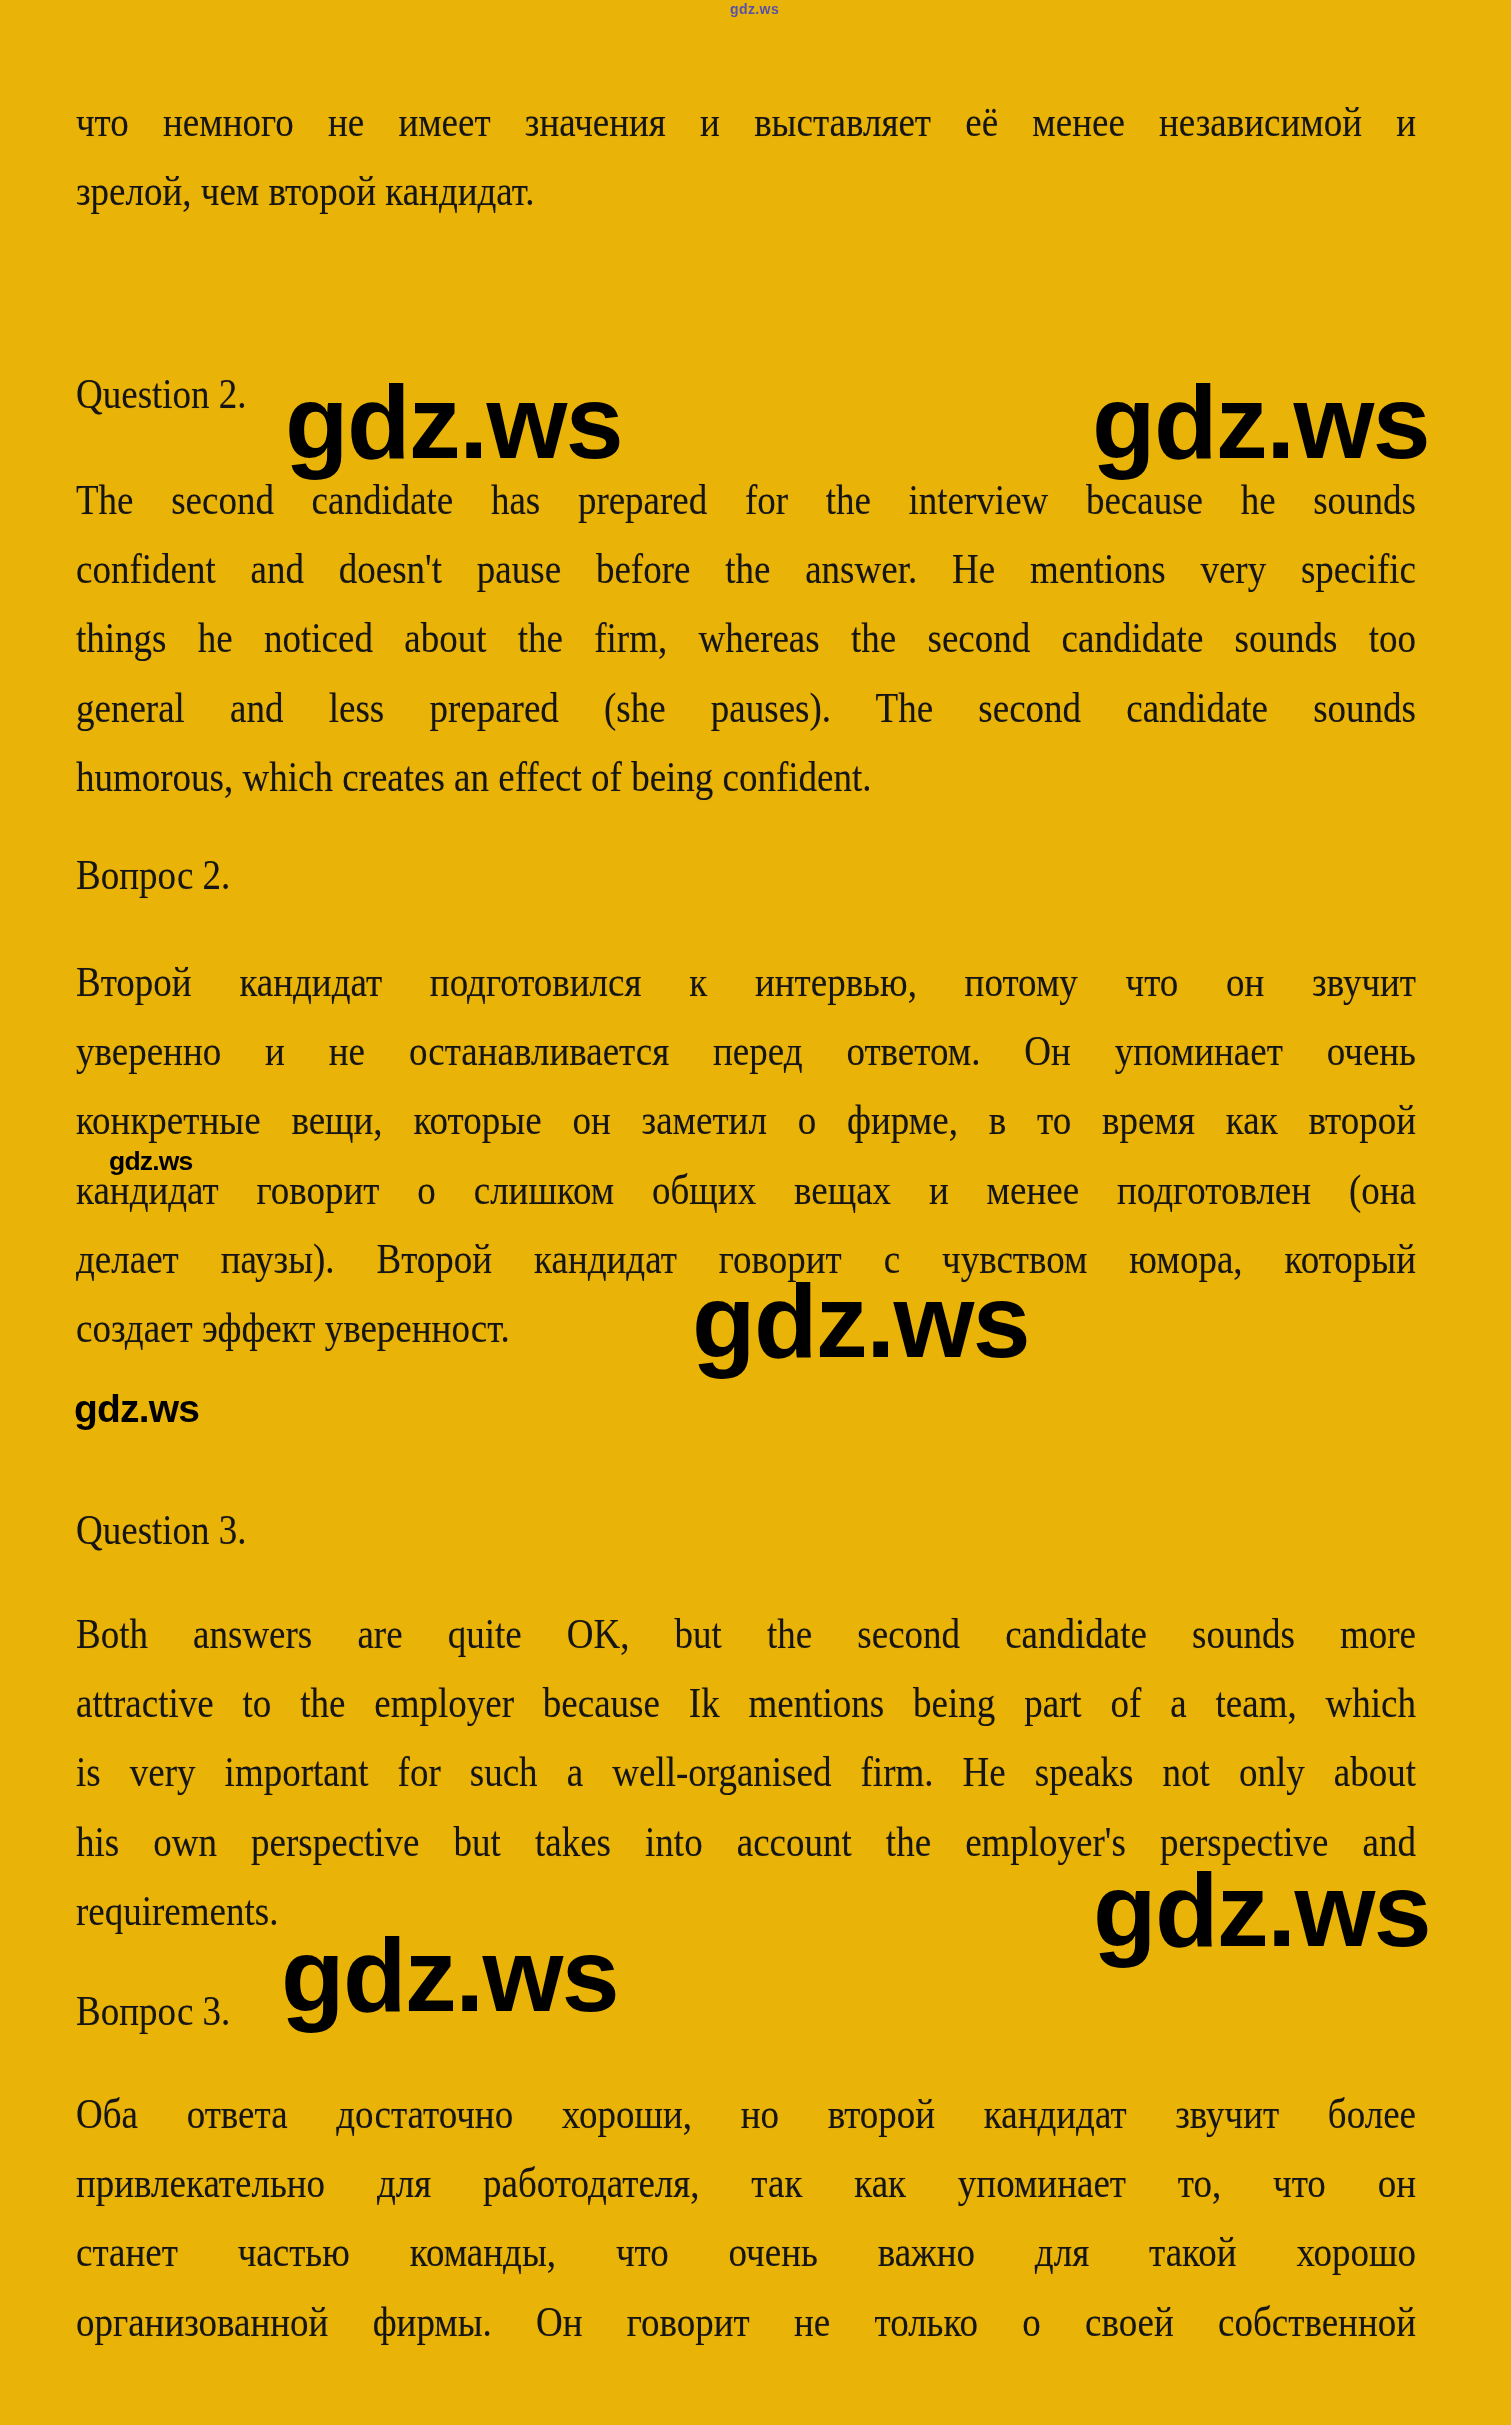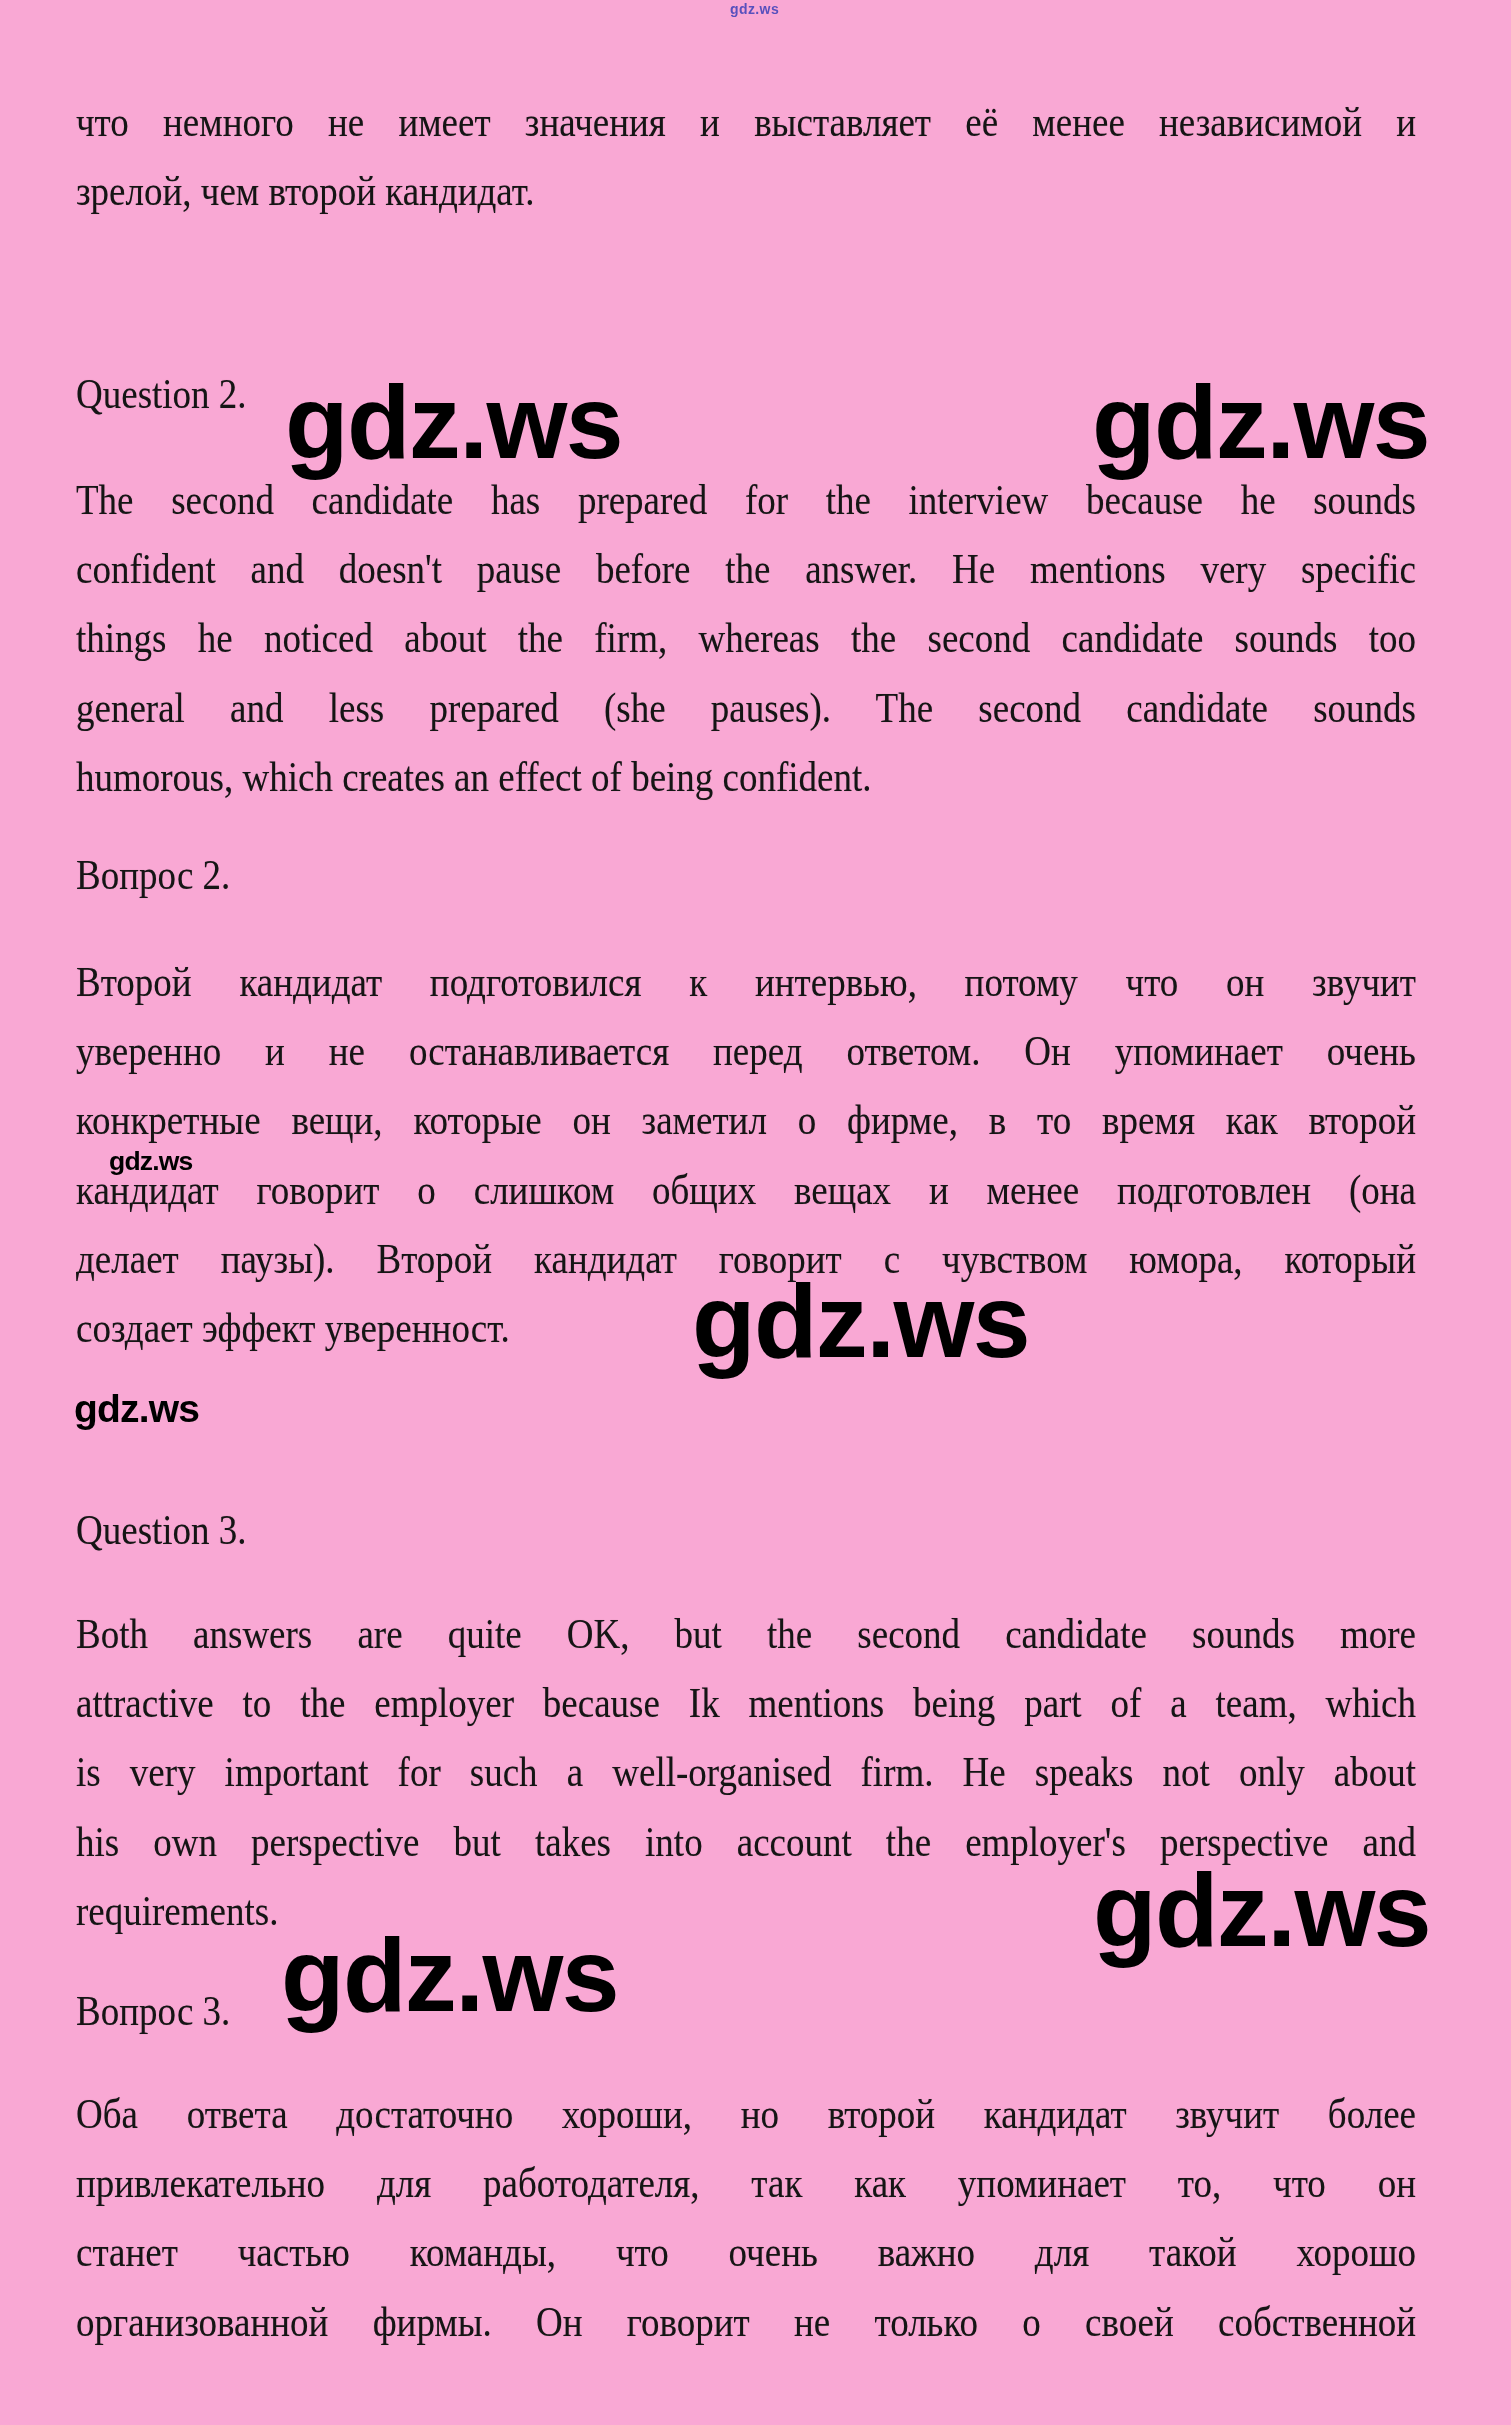--- a/index.html
+++ b/index.html
@@ -1,21 +1,21 @@
 <!DOCTYPE html>
 <html style="font-size:12.5px"><head>
 <meta charset="utf-8">
 <style>
   html, body { margin: 0; padding: 0; background: #ffffff; }
 
   .page {
     position: relative;
     width: 1511px;
     height: 2426px;
-    background: #f9a8d4;
+    background: #eab308;
     font-family: "Liberation Serif", serif;
     color: #151515;
     overflow: hidden;
   }
 
   
   .block {
     position: absolute;
     left: 76px;
     width: 1340px;

